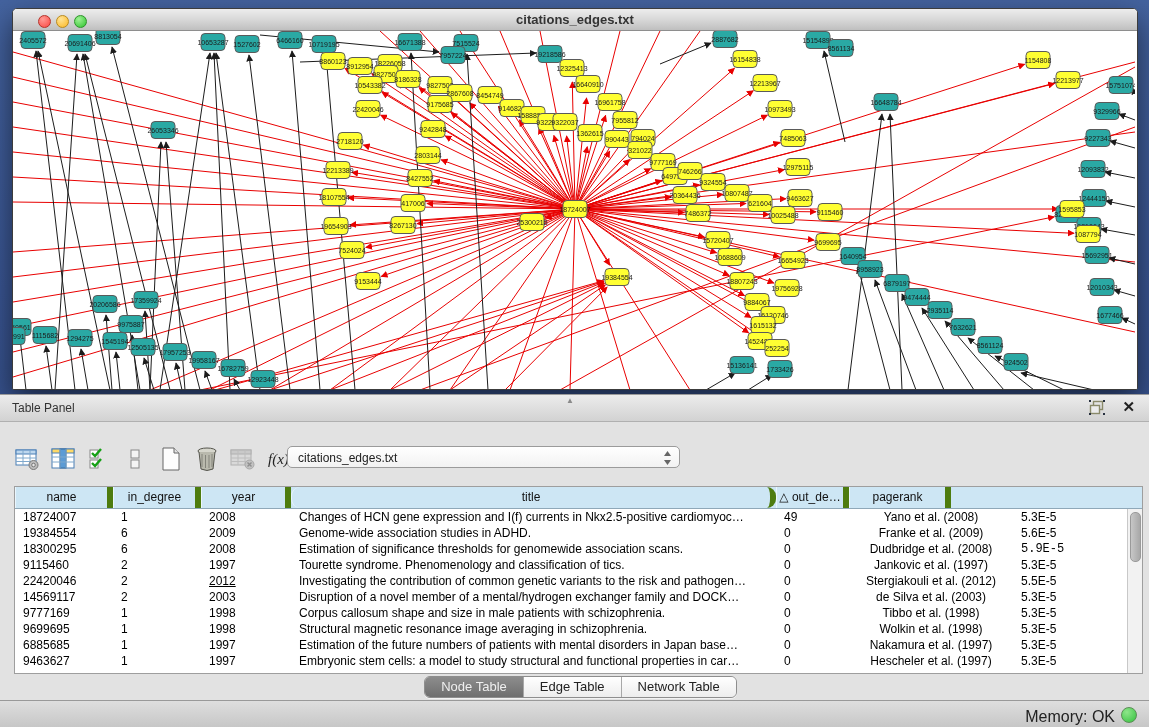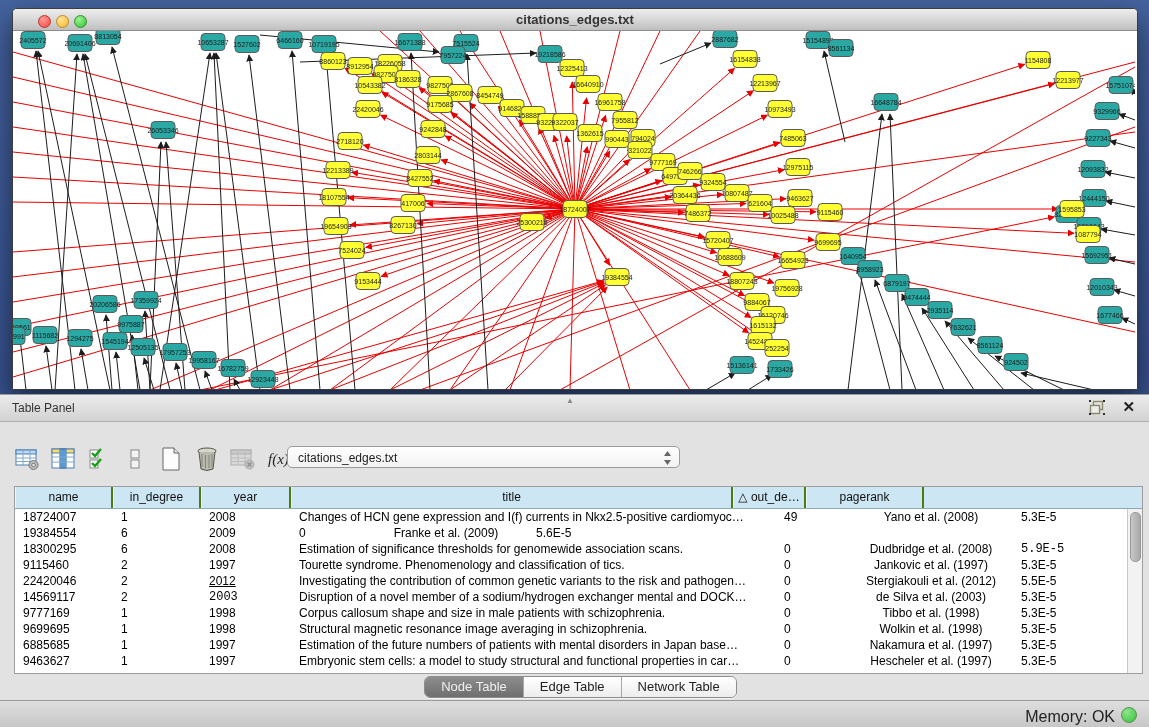--- a/index.html
+++ b/index.html
@@ -49,21 +49,21 @@
     position:absolute;left:287px;top:51px;width:393px;height:22px;
     background:linear-gradient(180deg,#ffffff,#f2f2f2);
     border:1px solid #9b9b9b;border-radius:5px;
     font-size:12px;color:#222;line-height:22px;padding-left:10px;box-sizing:border-box;
   }
   .combo .steppers{position:absolute;right:7px;top:3px;width:9px;height:16px;color:#555;}
   
   .grid-wrap{position:absolute;left:14px;top:91px;width:1127px;height:186px;background:#fff;border:1px solid #9e9e9e;}
   .grid-header{display:flex;height:21px;background:#cde6f4;border-bottom:1px solid #8fa8b8;}
   .grid-header .th{
-    box-sizing:border-box;border-right:2px solid #4d7c0f;border-left:1px solid #eaf6fd;
+    box-sizing:border-box;border-right:6px solid #4d7c0f;border-left:1px solid #eaf6fd;
     font-size:12px;color:#111;text-align:center;line-height:20px;overflow:hidden;white-space:nowrap;
   }
   .grid-body{position:absolute;left:0;top:22px;right:14px;bottom:0;overflow:hidden;}
   .grid-row{display:flex;height:16px;}
   .grid-row .td{
     box-sizing:border-box;padding-left:8px;font-size:12px;color:#000;
     line-height:16px;white-space:nowrap;overflow:hidden;
   }
   .td.c-short{text-align:center;padding-left:0;}
   .vscroll{
@@ -828,38 +828,39 @@
       <path d="M4.5 1 L8 6 L1 6 Z" fill="#666"></path>
       <path d="M4.5 15 L8 10 L1 10 Z" fill="#666"></path>
     </svg>
   </div>
 
   <div class="grid-wrap">
     <div class="grid-header" id="grid-header">
         <div class="th" style="width: 98px;">name</div>
         <div class="th" style="width: 88px;">in_degree</div>
         <div class="th" style="width: 90px;">year</div>
-        <div class="th" style="width: 442px;">title</div>
+        <div class="th" style="width: 485px; border-radius: 9px;">title</div>
         <div class="th" style="width: 73px;">△ out_de…</div>
-        <div class="th" style="width: 118px;">pagerank</div>
+        <div class="th" style="width: 102px;">pagerank</div>
       </div>
     <div class="grid-body" id="grid-body">
         <div class="grid-row">
           <div class="td c-name" style="width: 98px;">18724007</div>
           <div class="td c-indeg" style="width: 88px;">1</div>
           <div class="td c-year" style="width: 90px;">2008</div>
           <div class="td c-title" style="width: 485px;">Changes of HCN gene expression and I(f) currents in Nkx2.5-positive cardiomyoc…</div>
           <div class="td c-out" style="width: 73px;">49</div>
           <div class="td c-short" style="width: 164px;">Yano et al. (2008)</div>
           <div class="td c-pagerank" style="width: 115px;">5.3E-5</div>
         </div>
         <div class="grid-row">
           <div class="td c-name" style="width: 98px;">19384554</div>
           <div class="td c-indeg" style="width: 88px;">6</div>
           <div class="td c-year" style="width: 90px;">2009</div>
+          <div class="td c-title" style="width: 485px;">Genome-wide association studies in ADHD.</div>
           <div class="td c-out" style="width: 73px;">0</div>
           <div class="td c-short" style="width: 164px;">Franke et al. (2009)</div>
           <div class="td c-pagerank" style="width: 115px;">5.6E-5</div>
         </div>
         <div class="grid-row">
           <div class="td c-name" style="width: 98px;">18300295</div>
           <div class="td c-indeg" style="width: 88px;">6</div>
           <div class="td c-year" style="width: 90px;">2008</div>
           <div class="td c-title" style="width: 485px;">Estimation of significance thresholds for genomewide association scans.</div>
           <div class="td c-out" style="width: 73px;">0</div>
@@ -880,22 +881,22 @@
           <div class="td c-indeg" style="width: 88px;">2</div>
           <div class="td c-year" style="width: 90px; text-decoration: underline;">2012</div>
           <div class="td c-title" style="width: 485px;">Investigating the contribution of common genetic variants to the risk and pathogen…</div>
           <div class="td c-out" style="width: 73px;">0</div>
           <div class="td c-short" style="width: 164px;">Stergiakouli et al. (2012)</div>
           <div class="td c-pagerank" style="width: 115px;">5.5E-5</div>
         </div>
         <div class="grid-row">
           <div class="td c-name" style="width: 98px;">14569117</div>
           <div class="td c-indeg" style="width: 88px;">2</div>
-          <div class="td c-year" style="width: 90px; font-family: Liberation Mono, monospace;">2003</div>
-          <div class="td c-title" style="width: 485px;">Disruption of a novel member of a sodium/hydrogen exchanger mental and DOCK…</div>
+          <div class="td c-year" style="width: 90px;">2003</div>
+          <div class="td c-title" style="width: 485px;">Disruption of a novel member of a mental/hydrogen exchanger family and DOCK…</div>
           <div class="td c-out" style="width: 73px;">0</div>
           <div class="td c-short" style="width: 164px;">de Silva et al. (2003)</div>
           <div class="td c-pagerank" style="width: 115px;">5.3E-5</div>
         </div>
         <div class="grid-row">
           <div class="td c-name" style="width: 98px;">9777169</div>
           <div class="td c-indeg" style="width: 88px;">1</div>
           <div class="td c-year" style="width: 90px;">1998</div>
           <div class="td c-title" style="width: 485px;">Corpus callosum shape and size in male patients with schizophrenia.</div>
           <div class="td c-out" style="width: 73px;">0</div>

